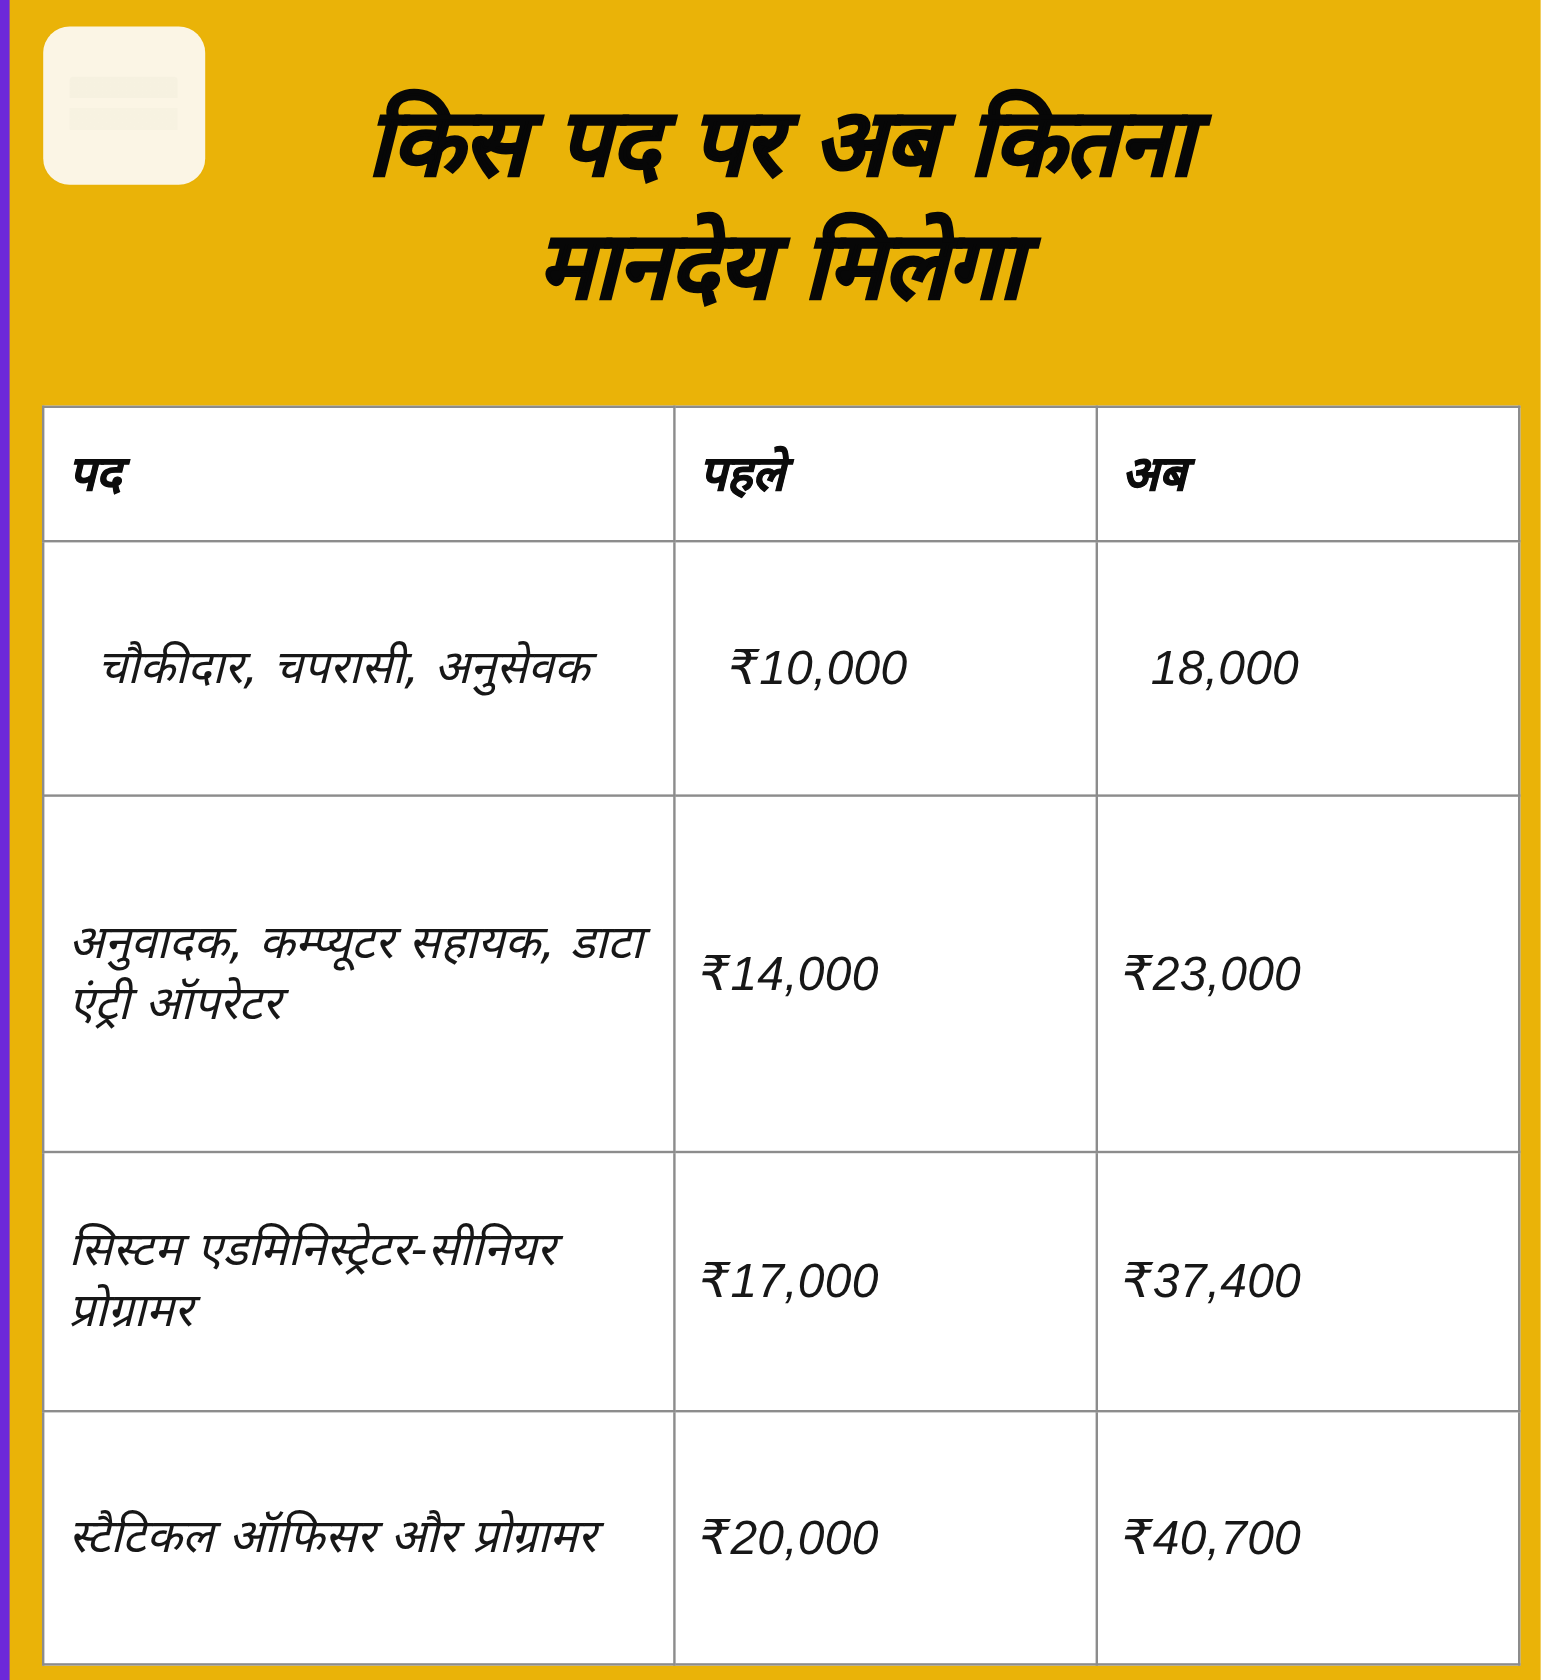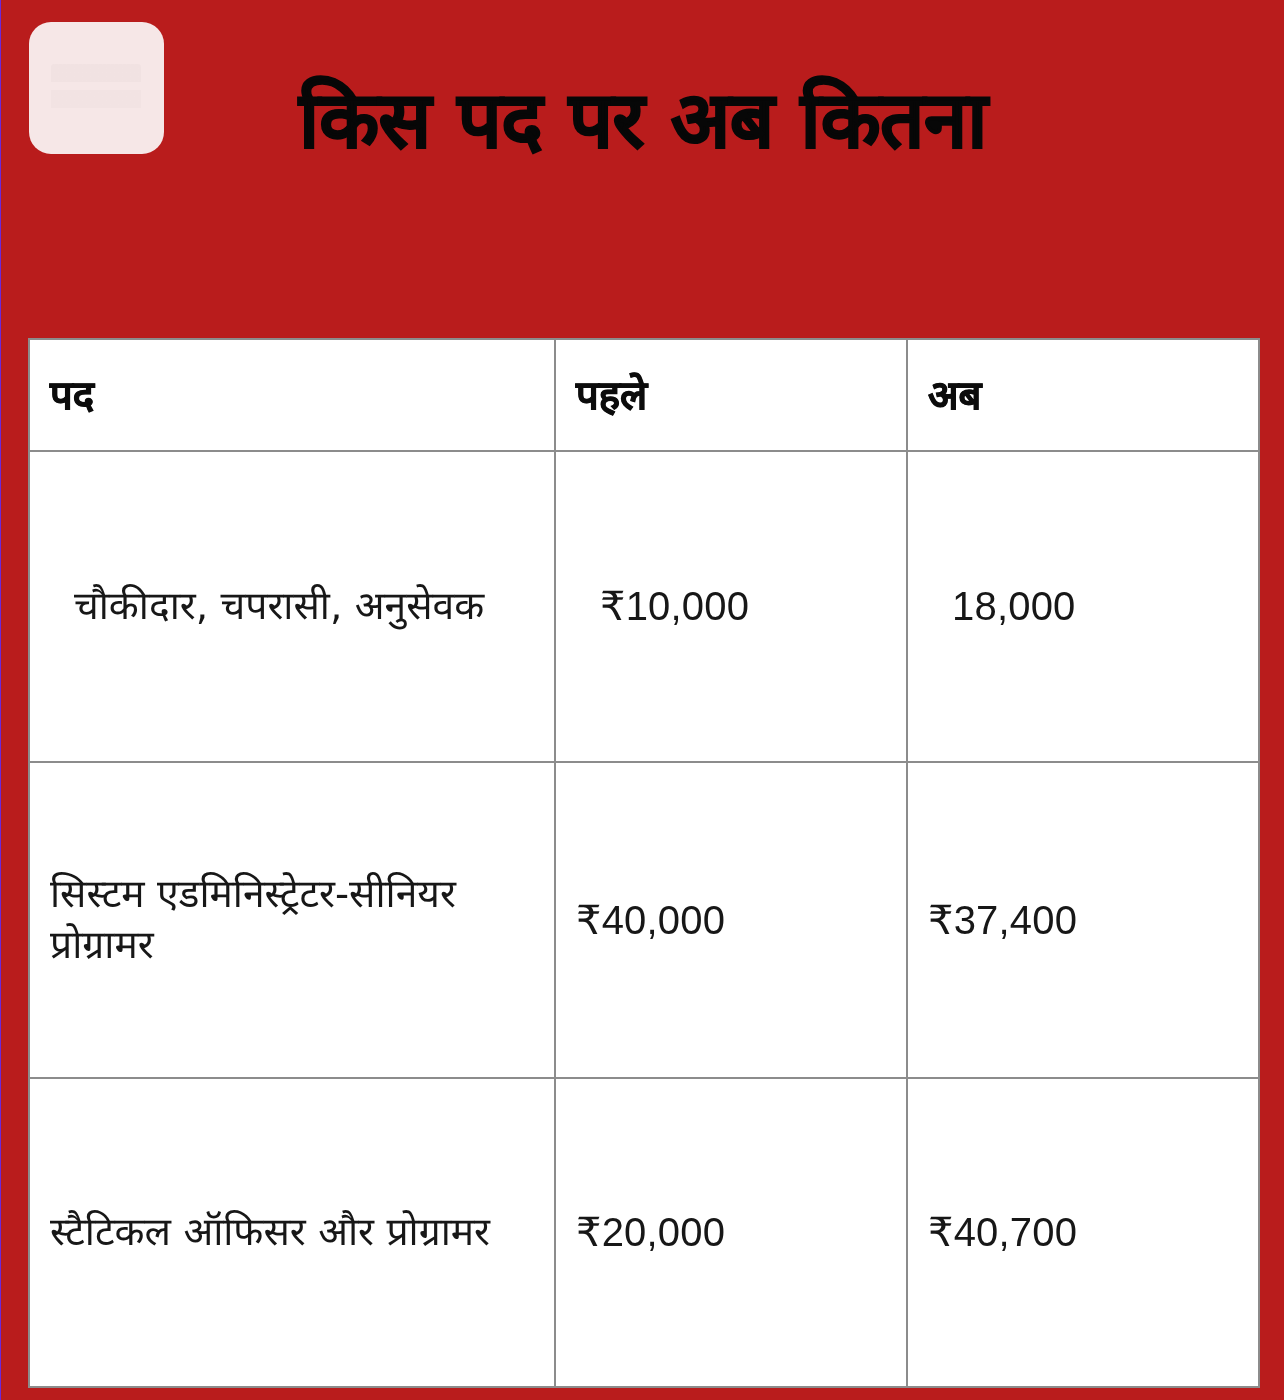--- a/index.html
+++ b/index.html
@@ -10,24 +10,25 @@
   }
 
   body {
     font-family: "Liberation Sans", "DejaVu Sans", sans-serif;
   }
 
   #page {
     position: relative;
     width: 1284px;
     height: 1400px;
-    background: #b91c1c;
+    background: #eab308;
     overflow: hidden;
     box-sizing: border-box;
-    border-left: 1px solid #6d28d9;
+    border-left: 8px solid #6d28d9;
+    font-style: italic;
   }
 
   
   #watermark {
     position: absolute;
     left: 28px;
     top: 22px;
     width: 135px;
     height: 132px;
     border-radius: 22px;
@@ -135,20 +136,21 @@
 </style>
 </head>
 <body>
 
 <div id="page">
 
   <div id="watermark"></div>
 
   <h1 id="headline">
     <span class="line">किस पद पर अब कितना</span>
+    <span class="line">मानदेय मिलेगा</span>
   </h1>
 
   <div id="pay-table-wrap">
     <table class="pay-table">
       <colgroup>
         <col class="c-post">
         <col class="c-old">
         <col class="c-new">
       </colgroup>
       <thead>
@@ -159,24 +161,29 @@
         </tr>
       </thead>
       <tbody>
 
         <tr data-row="0">
           <td class="post">चौकीदार, चपरासी, अनुसेवक</td>
           <td class="amount">₹10,000</td>
           <td class="amount">18,000</td>
         </tr>
 
+        <tr data-row="1">
+          <td class="post">अनुवादक, कम्प्यूटर सहायक, डाटा एंट्री ऑपरेटर</td>
+          <td class="amount">₹14,000</td>
+          <td class="amount">₹23,000</td>
+        </tr>
 
         <tr data-row="2">
           <td class="post">सिस्टम एडमिनिस्ट्रेटर-सीनियर प्रोग्रामर</td>
-          <td class="amount">₹40,000</td>
+          <td class="amount">₹17,000</td>
           <td class="amount">₹37,400</td>
         </tr>
 
         <tr data-row="3">
           <td class="post">स्टैटिकल ऑफिसर और प्रोग्रामर</td>
           <td class="amount">₹20,000</td>
           <td class="amount">₹40,700</td>
         </tr>
 
 

